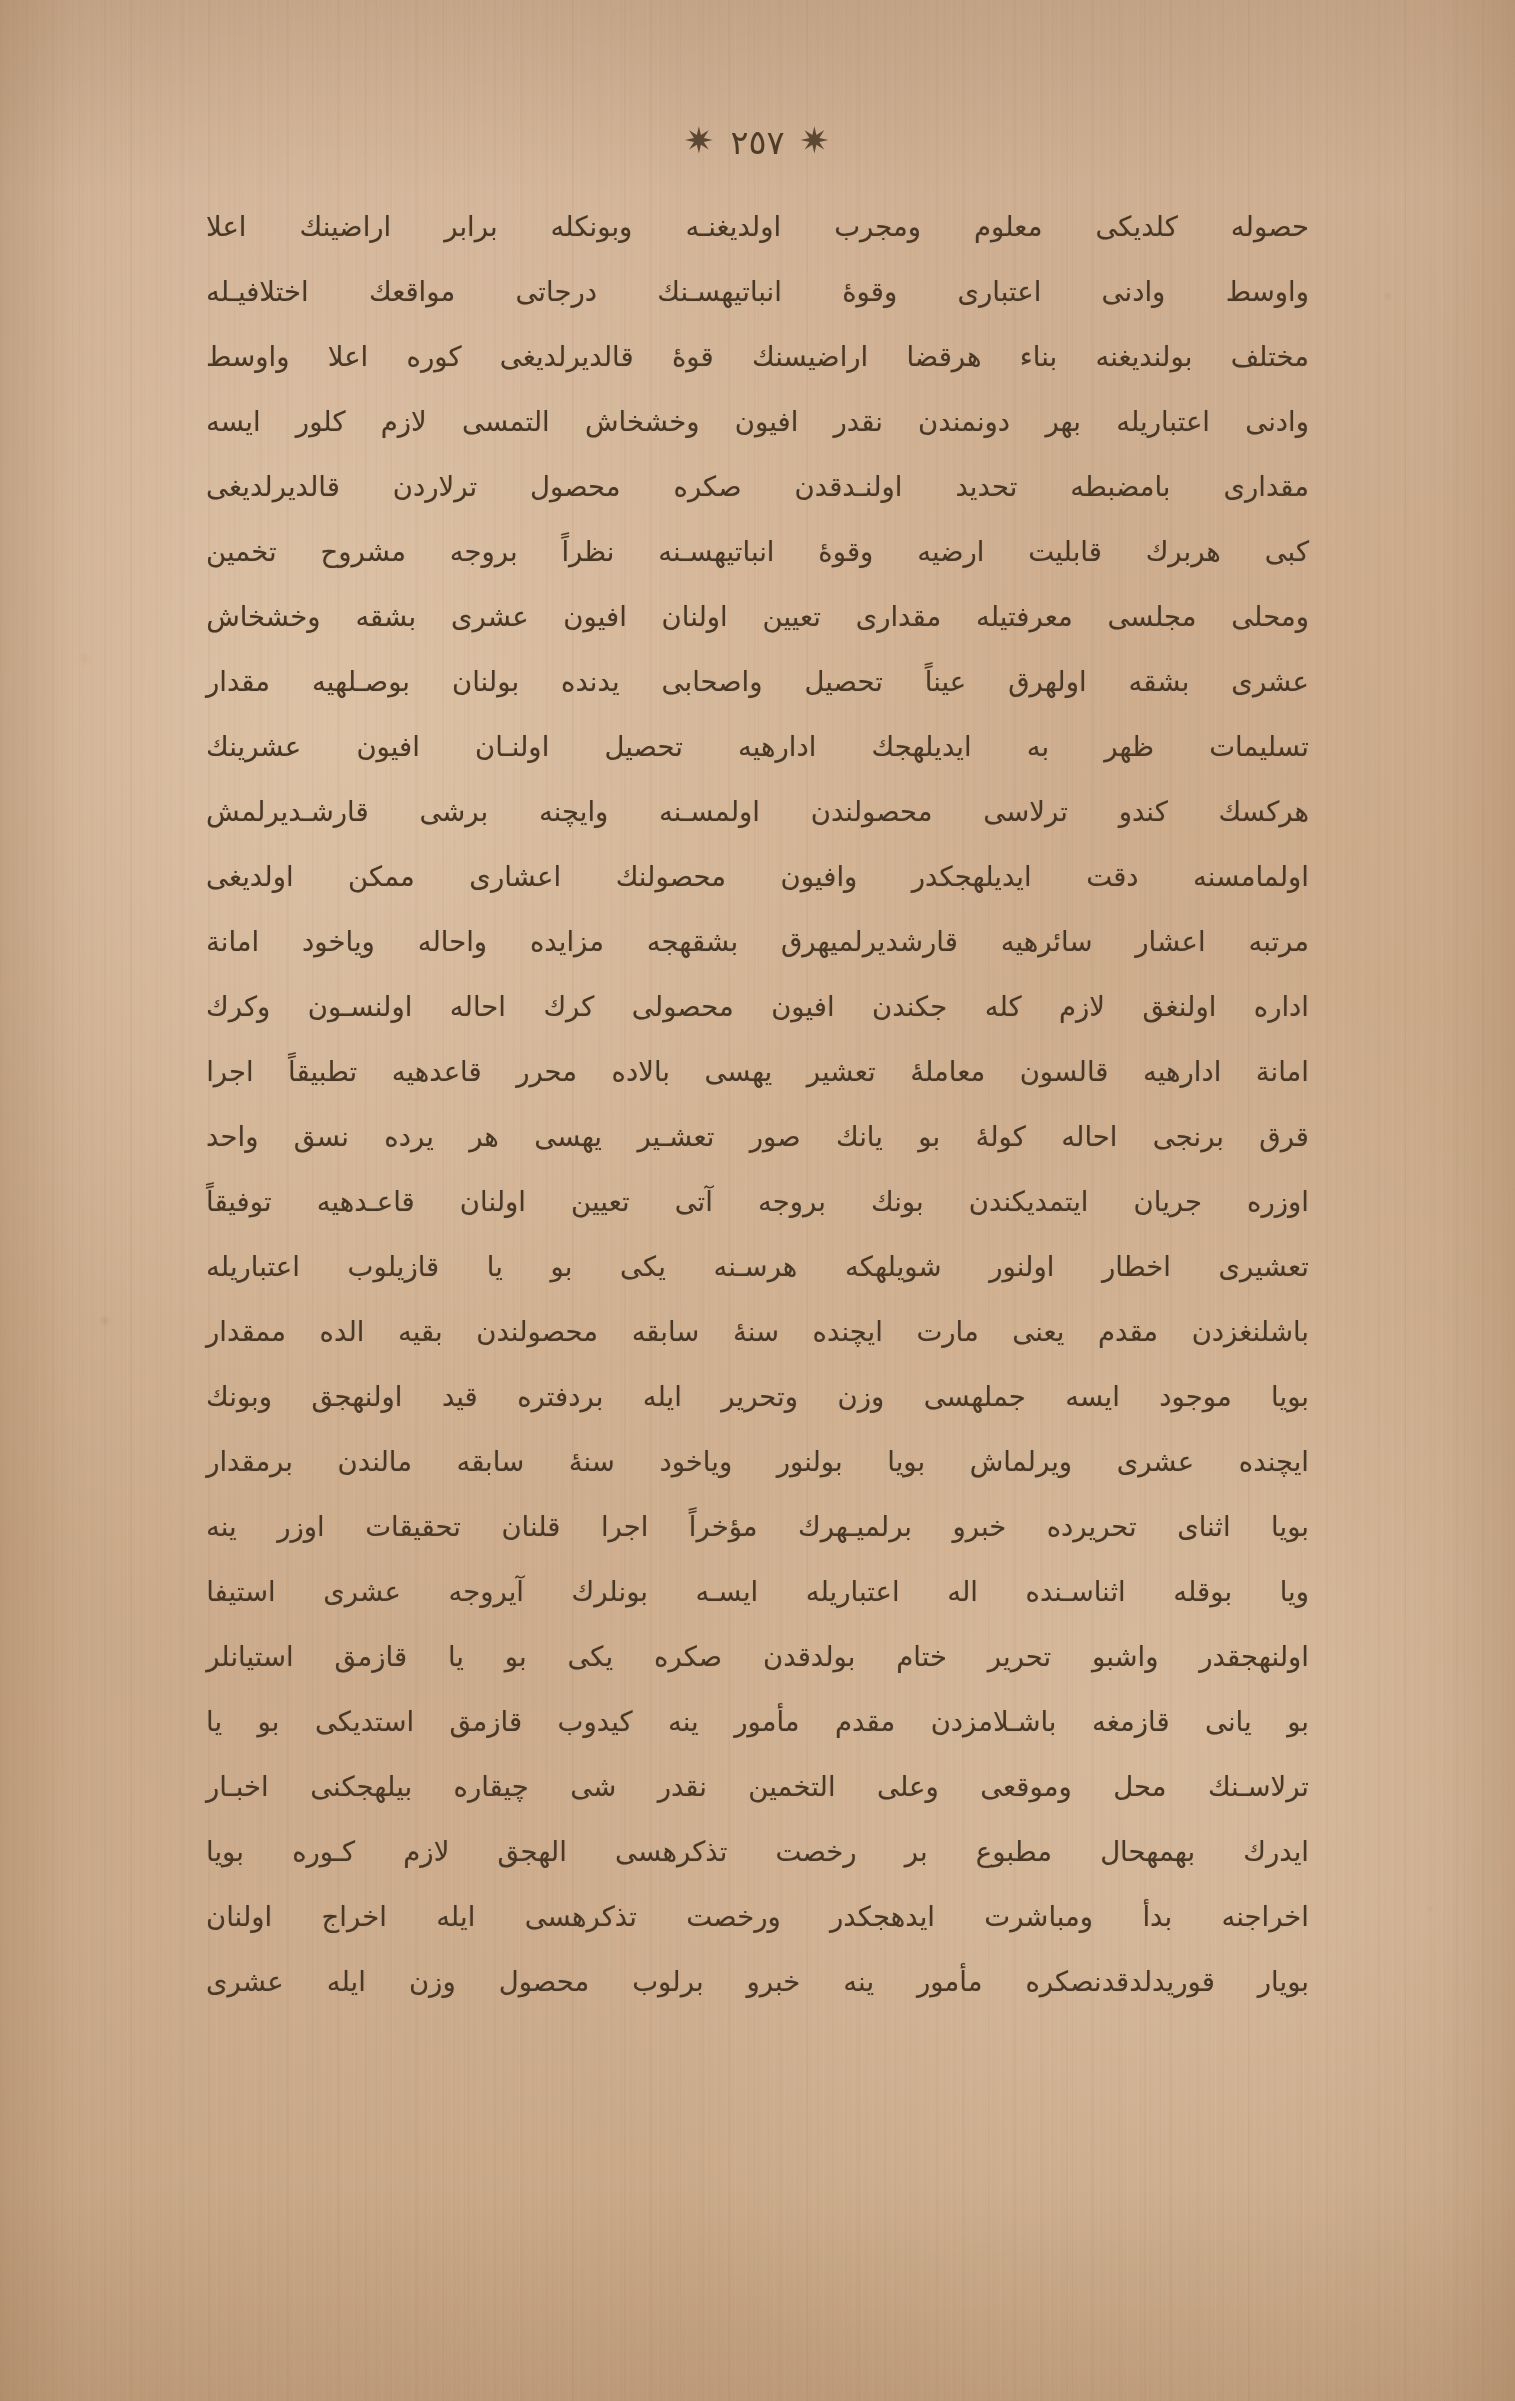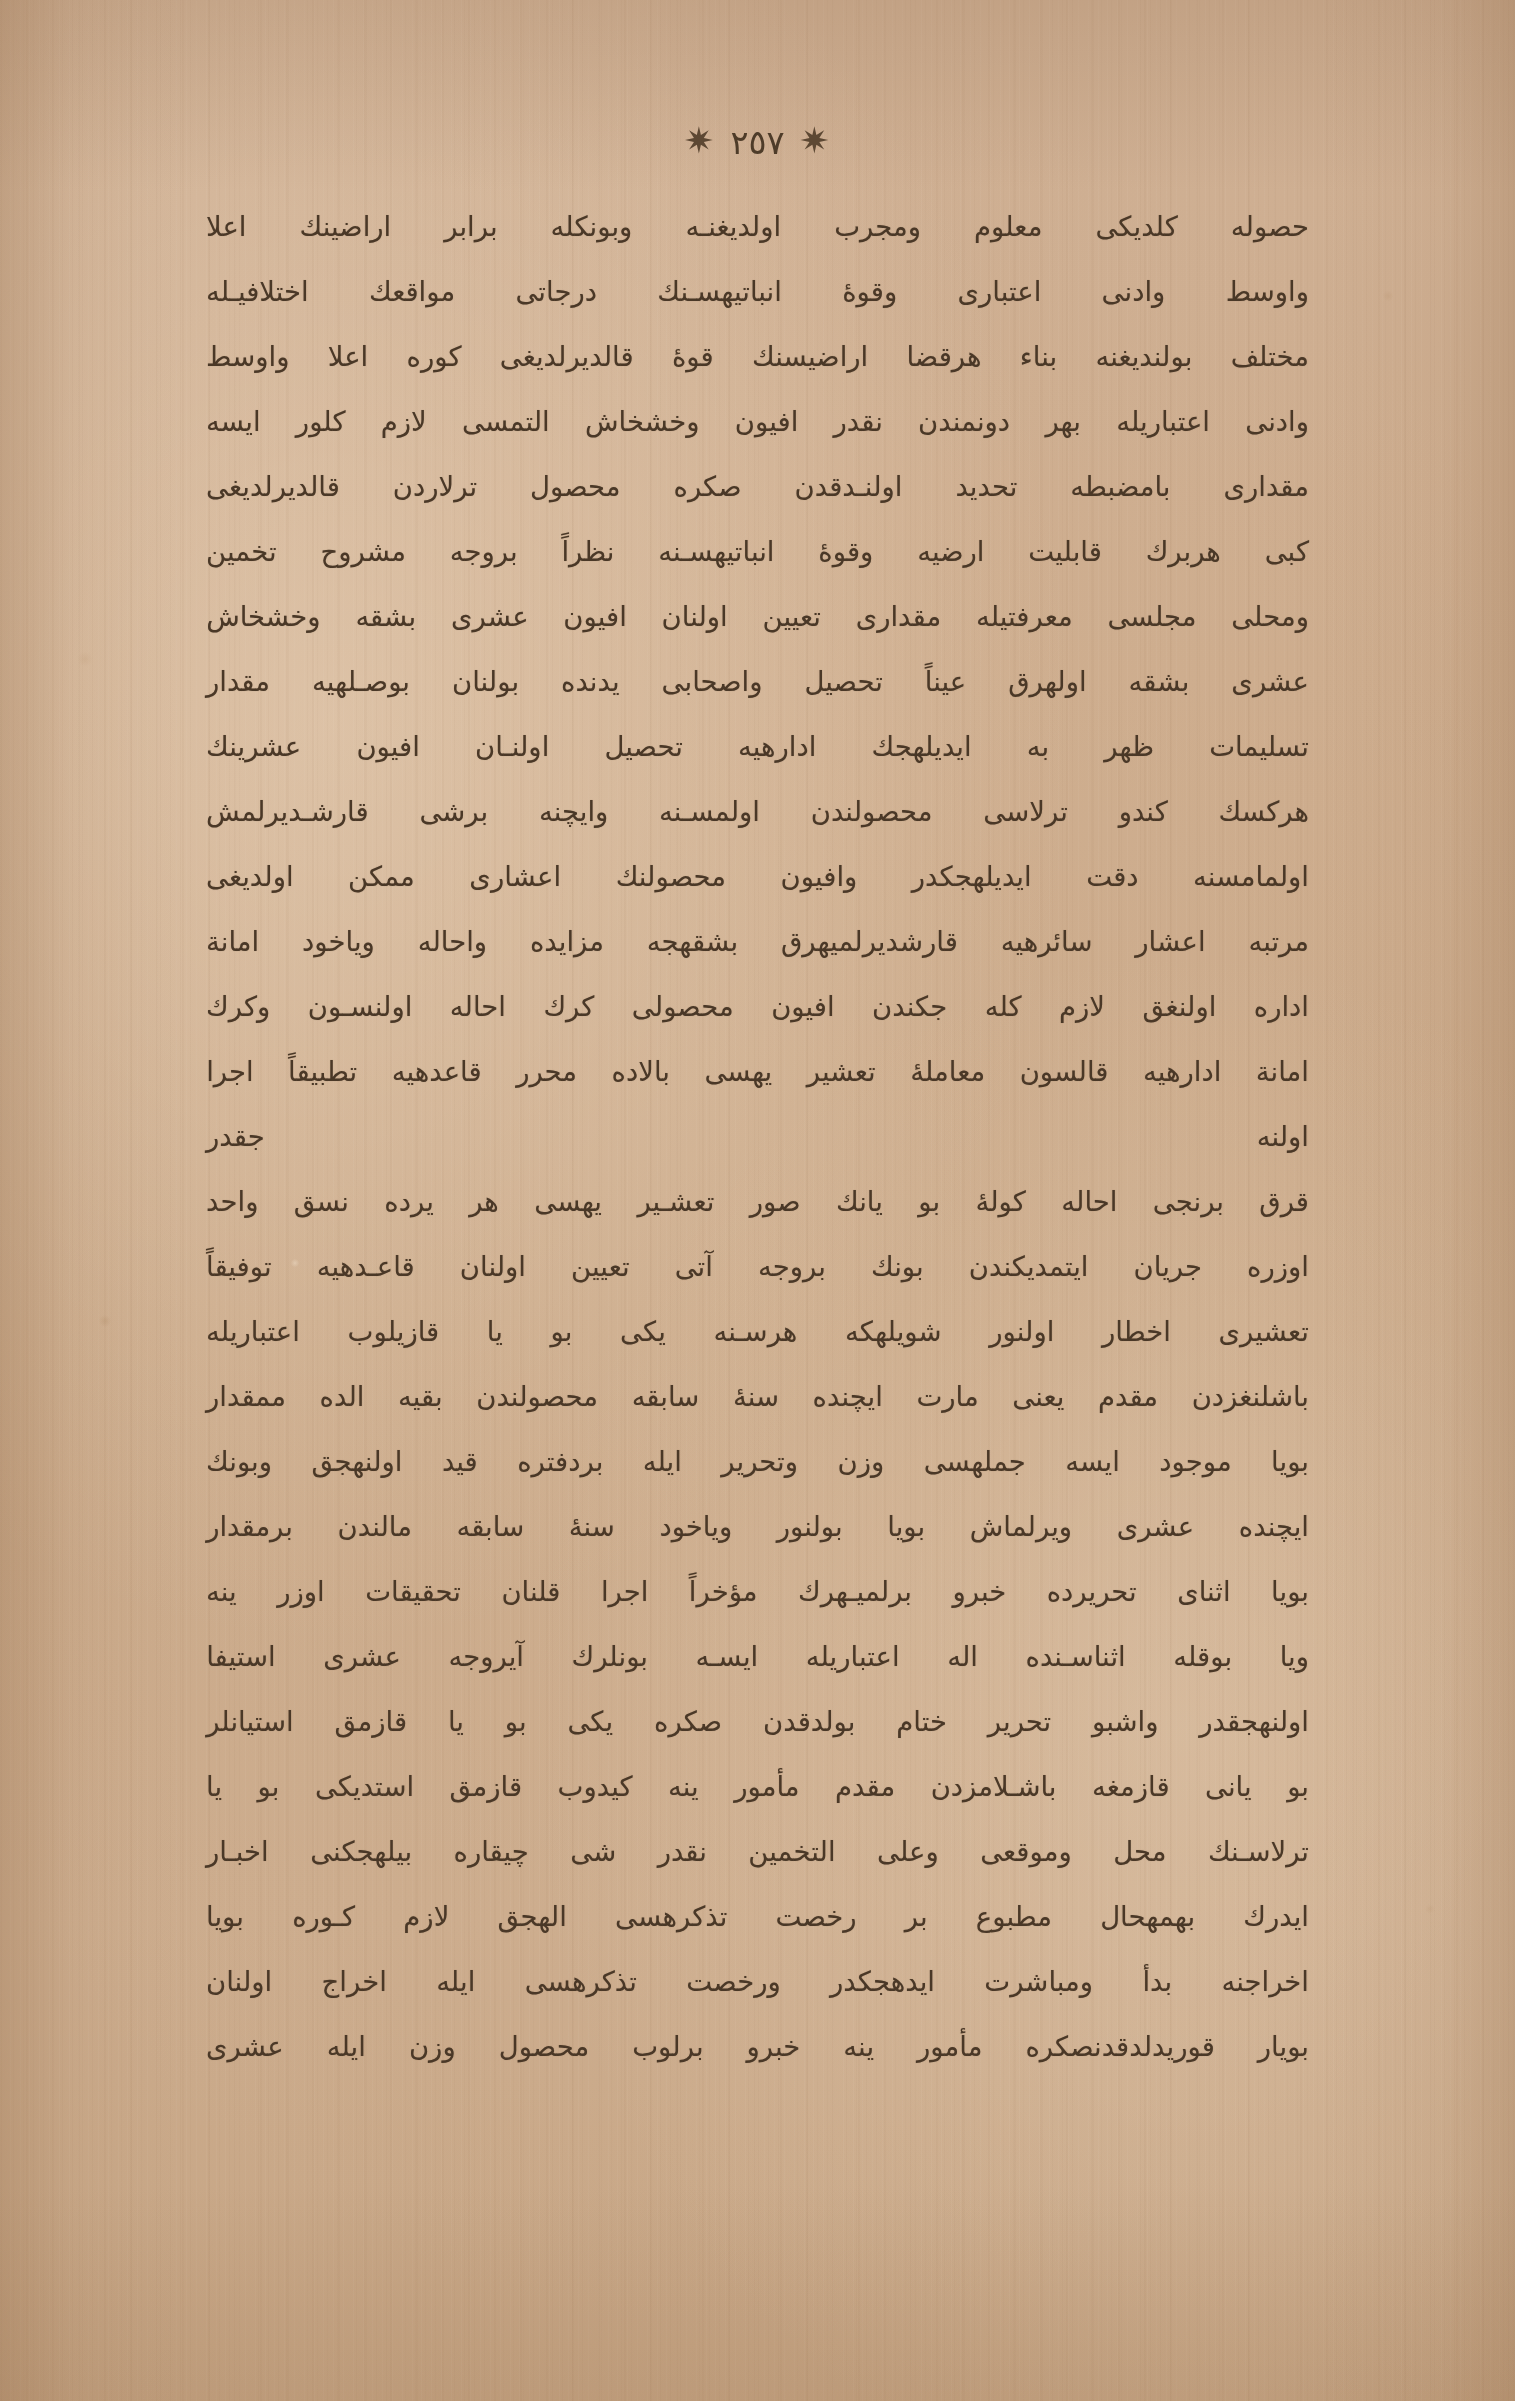--- a/index.html
+++ b/index.html
@@ -319,21 +319,20 @@
             <span>قالسون</span>
             <span>معاملهٔ</span>
             <span>تعشير</span>
             <span>يهسی</span>
             <span>بالاده</span>
             <span>محرر</span>
             <span>قاعدهيه</span>
             <span>تطبيقاً</span>
             <span>اجرا</span>
           </div>
-        <div class="line short"><span>اولنه جقدر</span></div>
       </div>
 
       <div class="para">
         <div class="line stretch">
             <span>قرق</span>
             <span>برنجی</span>
             <span>احاله</span>
             <span>كولهٔ</span>
             <span>بو</span>
             <span>يانك</span>

